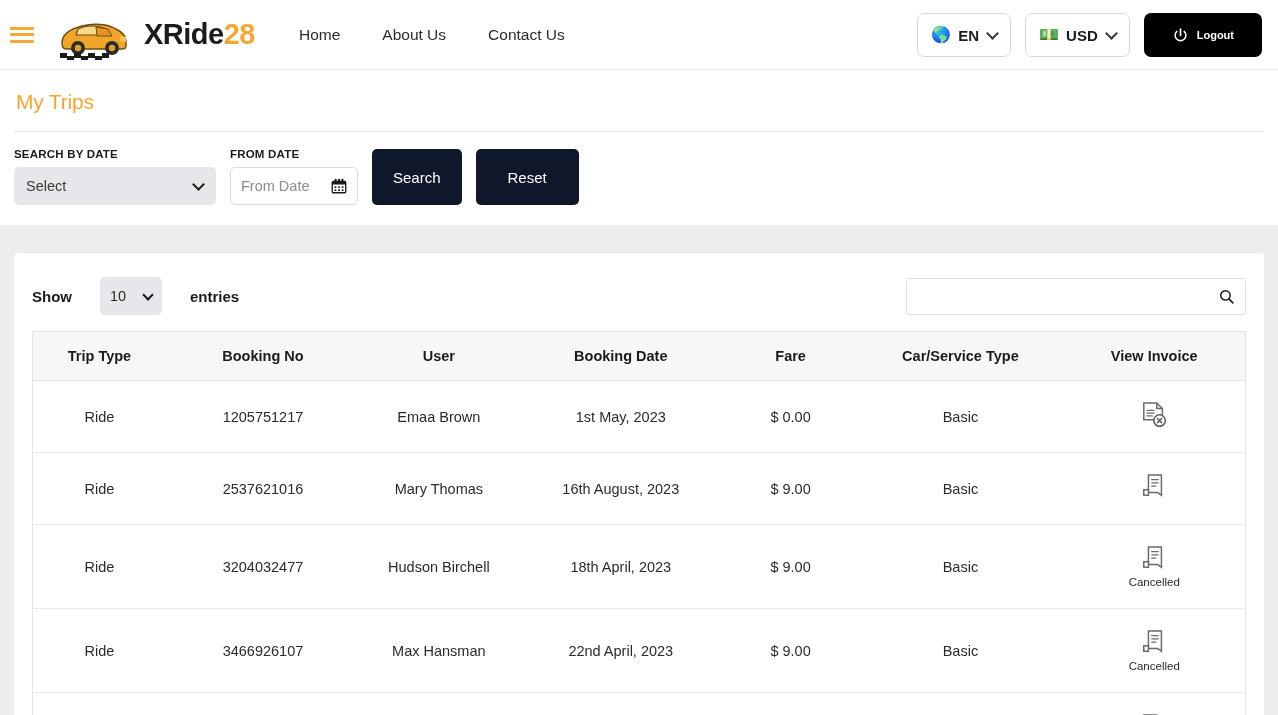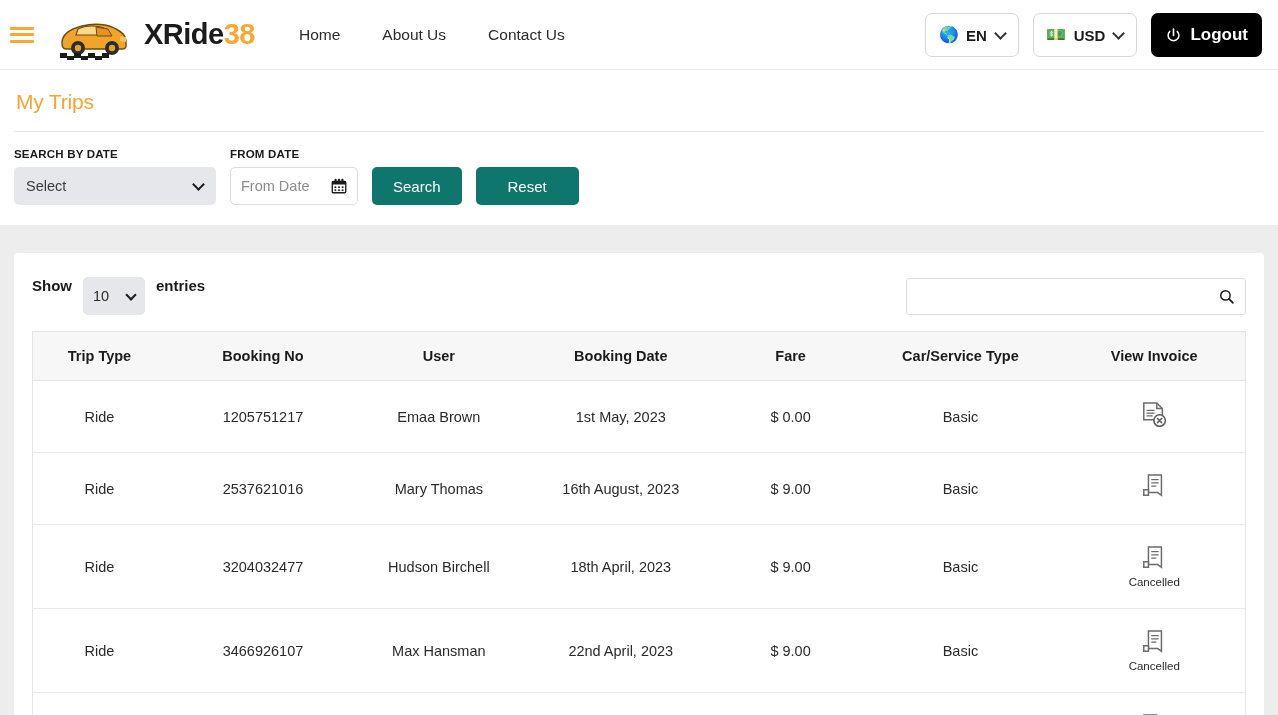--- a/index.html
+++ b/index.html
@@ -62,21 +62,21 @@
   .pill .flagish { font-size: 16px; line-height: 1; }
   .chev {
     width: 9px; height: 9px;
     border-right: 2px solid #333; border-bottom: 2px solid #333;
     transform: rotate(45deg); margin-bottom: 4px; margin-left: 2px;
   }
   .logout-btn {
     height: 44px; background: #000; color: #fff;
     border-radius: 7px; border: none;
     display: flex; align-items: center; gap: 8px;
-    padding: 0 14px; font-size: 17px; font-weight: 600;
+    padding: 0 28px; font-size: 11px; font-weight: 600;
     font-family: "Liberation Sans", sans-serif;
     cursor: pointer;
   }
   .power-ic { width: 17px; height: 17px; display:block; }
 
   
   .title-wrap { padding: 18px 14px 0 14px; }
   .page-title {
     color: #f5a530; font-size: 21px; font-weight: normal; margin: 2px;
     letter-spacing: -0.2px;
@@ -111,40 +111,40 @@
   }
   .date-box {
     width: 128px; height: 38px;
     background: #fff; border: 1px solid #dcdcdc; border-radius: 5px;
     display: flex; align-items: center; padding: 0 10px;
     position: relative; cursor: text;
     font-size: 14.5px; color: #8d8d8d;
   }
   .cal-ic { position: absolute; right: 9px; width: 18px; height: 18px; }
   .btn-dark {
-    height: 38px; background: #0f766e; color: #fff; border: none;
+    height: 56px; background: #0f172a; color: #fff; border: none;
     border-radius: 5px; padding: 0 21px;
     font-size: 15px; font-family: "Liberation Sans", sans-serif;
     cursor: pointer; margin-right: 10px;
   }
   .btn-dark.reset { padding: 0 32px; }
 
   
   .gray-band { background: #ededed; height: 28px; }
   .card-area { background: #ededed; padding: 0 14px 0 14px; min-height: 460px; }
   .card {
     background: #fff; border-radius: 4px;
     padding: 20px 18px 0 18px;
   }
 
   .table-controls {
     display: flex; align-items: center; justify-content: space-between;
     padding: 4px 0 16px 0;
   }
-  .show-entries { display: flex; gap: 11px; }
+  .show-entries { display: flex; align-items: center; gap: 28px; }
   .show-entries .lbl { font-size: 15px; font-weight: bold; color: #1b1b1b; }
   .entries-select {
     width: 62px; height: 38px; background: #e6e7ea; border: none;
     border-radius: 5px; display: flex; align-items: center;
     padding: 0 10px; position: relative; cursor: pointer;
     font-size: 14.5px; color: #2b2b2b;
   }
   .entries-select .chev2 {
     position: absolute; right: 10px;
     width: 8px; height: 8px;
@@ -221,21 +221,21 @@
         <rect x="8" y="44" width="7" height="5" fill="#1b1b1b"></rect>
         <rect x="22" y="44" width="7" height="5" fill="#1b1b1b"></rect>
         <rect x="36" y="44" width="7" height="5" fill="#1b1b1b"></rect>
         <rect x="50" y="44" width="7" height="5" fill="#1b1b1b"></rect>
         <rect x="15" y="47" width="7" height="4" fill="#1b1b1b"></rect>
         <rect x="29" y="47" width="7" height="4" fill="#1b1b1b"></rect>
         <rect x="43" y="47" width="7" height="4" fill="#1b1b1b"></rect>
       </g>
     </svg>
     <div class="brand-text">
-      <span>XRide</span><span class="num">38</span>
+      <span>XRide</span><span class="num">28</span>
     </div>
   </div>
 
   <nav class="nav">
     <a href="#">Home</a>
     <a href="#">About Us</a>
     <a href="#">Contact Us</a>
   </nav>
 
   <div class="header-right">

